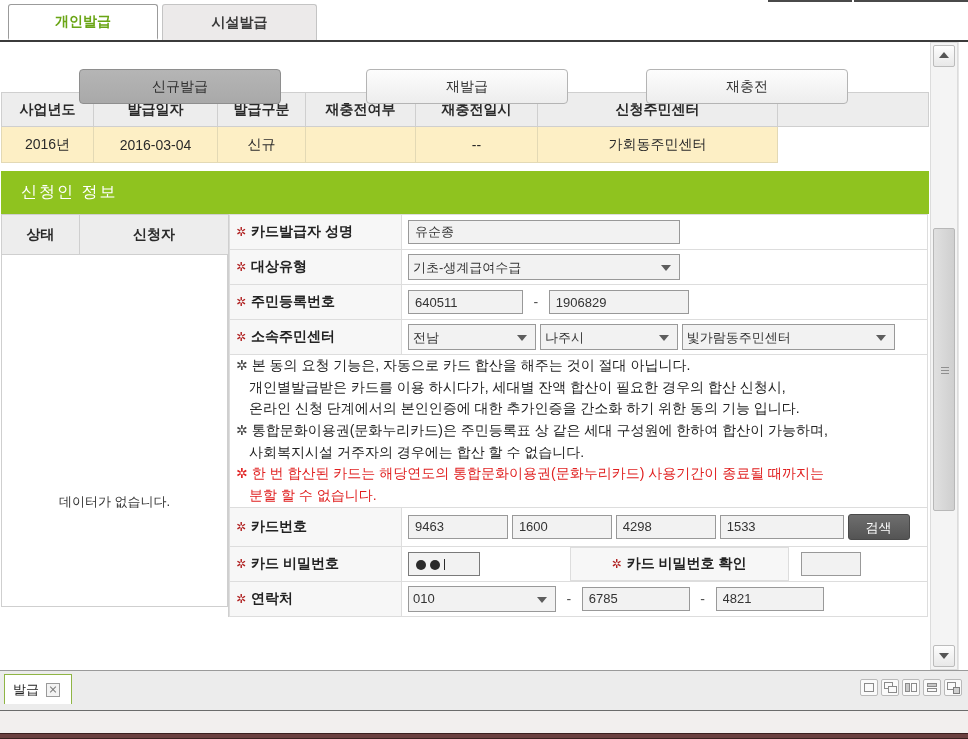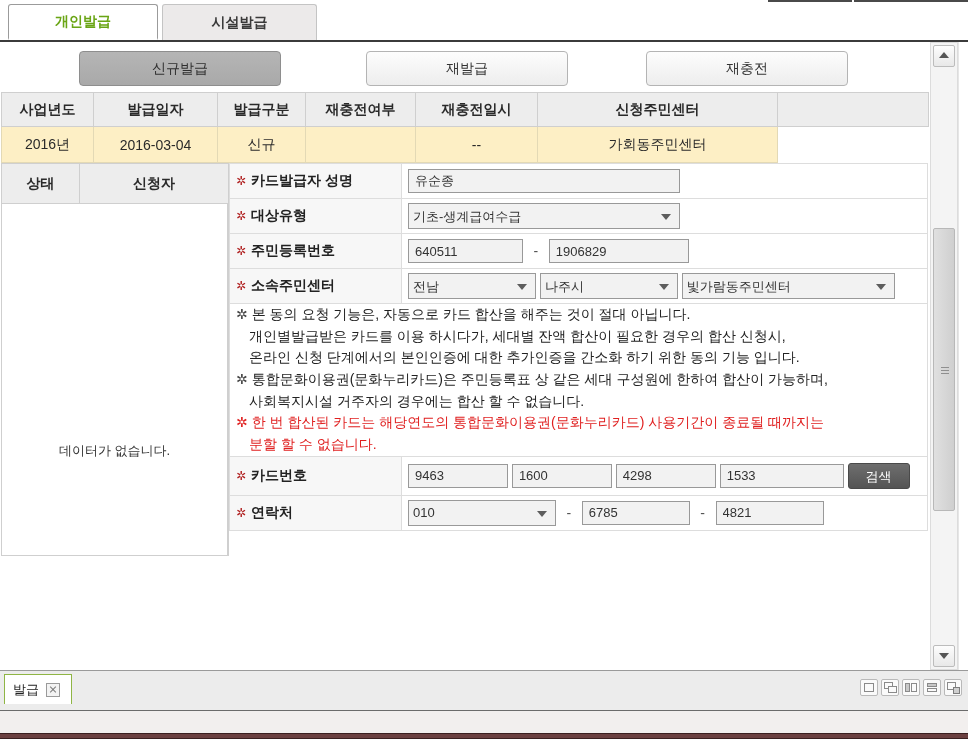--- a/index.html
+++ b/index.html
@@ -59,21 +59,21 @@
   .content {
     position: absolute; top: 42px; left: 0;
     width: 930px; height: 628px;
     background: #ffffff;
     overflow: hidden;
   }
 
   
   .btnrow { position: relative; height: 50px; }
   .actbtn {
-    position: absolute; top: 9px; height: 35px;
+    position: absolute; top: 27px; height: 35px;
     display: flex; align-items: center; justify-content: center;
     font-size: 14px; color: #333;
     border: 1px solid #b4b4b4; border-radius: 4px;
     cursor: pointer;
   }
   .actbtn.sel {
     left: 79px; width: 202px;
     background: linear-gradient(#b5b5b5, #a9a9a9);
     border-color: #8e8e8e;
     color: #2f2f2f;
@@ -364,20 +364,23 @@
           <td>2016-03-04</td>
           <td>신규</td>
           <td></td>
           <td>--</td>
           <td>가회동주민센터</td>
           <td class="blank"></td>
         </tr>
       </tbody>
     </table>
 
+    <div class="greenbar">
+      <span>신청인 정보</span>
+    </div>
 
     <div class="split">
 
       <div class="leftlist">
         <table>
           <colgroup>
               <col style="width:78px">
               <col>
             </colgroup>
           <thead>
@@ -475,20 +478,42 @@
             </td>
             <td class="val" style="height:39px">
               <input class="tx" style="width: 100px;" value="9463">
               <input class="tx" style="width: 100px;" value="1600">
               <input class="tx" style="width: 100px;" value="4298">
               <input class="tx" style="width: 124px;" value="1533">
               <span class="srchbtn">검색</span>
             </td>
           </tr>
 
+          <tr>
+            <td class="lbl">
+              <span class="req">✲</span><span>카드 비밀번호</span>
+            </td>
+            <td class="val" style="padding:0">
+              <table style="border-collapse:collapse;width:100%;table-layout:fixed">
+                <tbody>
+                      <tr>
+                  <td style="width:168px;border:none;height:33px;padding-left:6px">
+                    <span class="pwfield"><i></i><i></i><b></b></span>
+                  </td>
+                  <td class="ckcell shaded" style="width:218px;border-left:1px solid #ddd;border-right:1px solid #ddd;height:33px">
+                    <span class="req">✲</span><span>카드 비밀번호 확인</span>
+                  </td>
+                  <td style="border:none;height:33px;padding-left:12px">
+                    <input class="tx" style="width: 60px;" type="password" value="">
+                  </td>
+                </tr>
+              </tbody>
+                  </table>
+            </td>
+          </tr>
 
           <tr>
             <td class="lbl">
               <span class="req">✲</span><span>연락처</span>
             </td>
             <td class="val">
               <span class="selwrap">
                 <select class="sel" style="width:148px">
                   <option>010</option>
                 </select>

